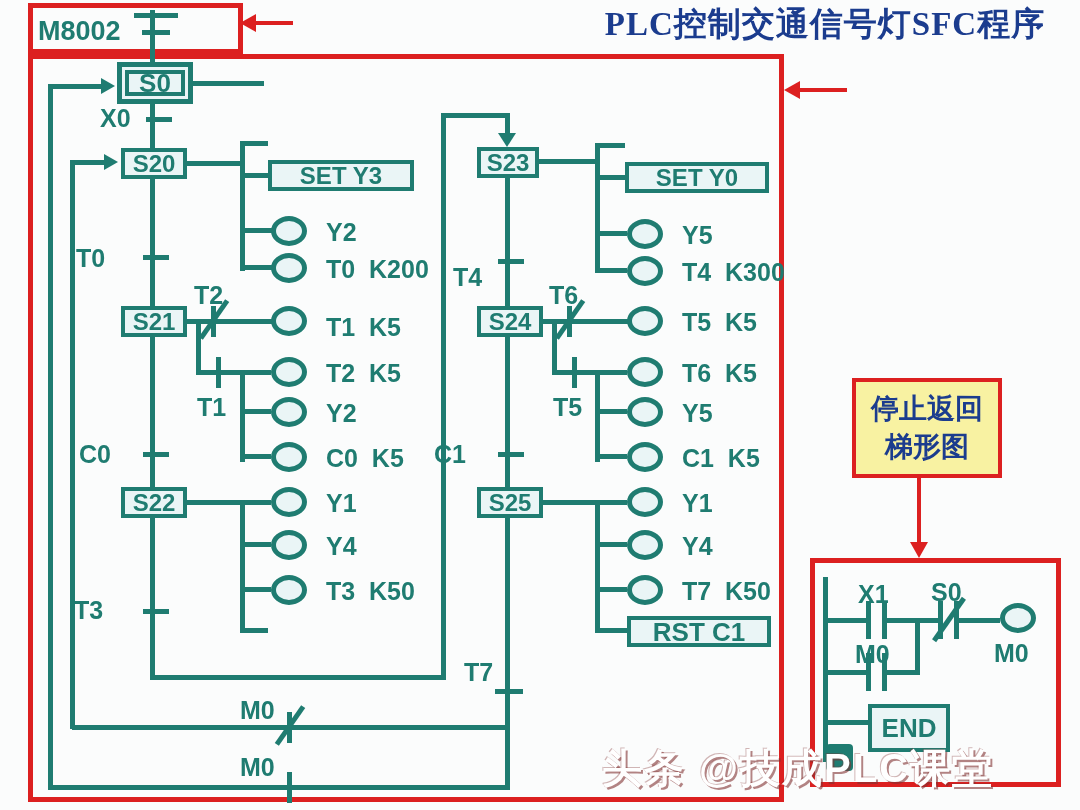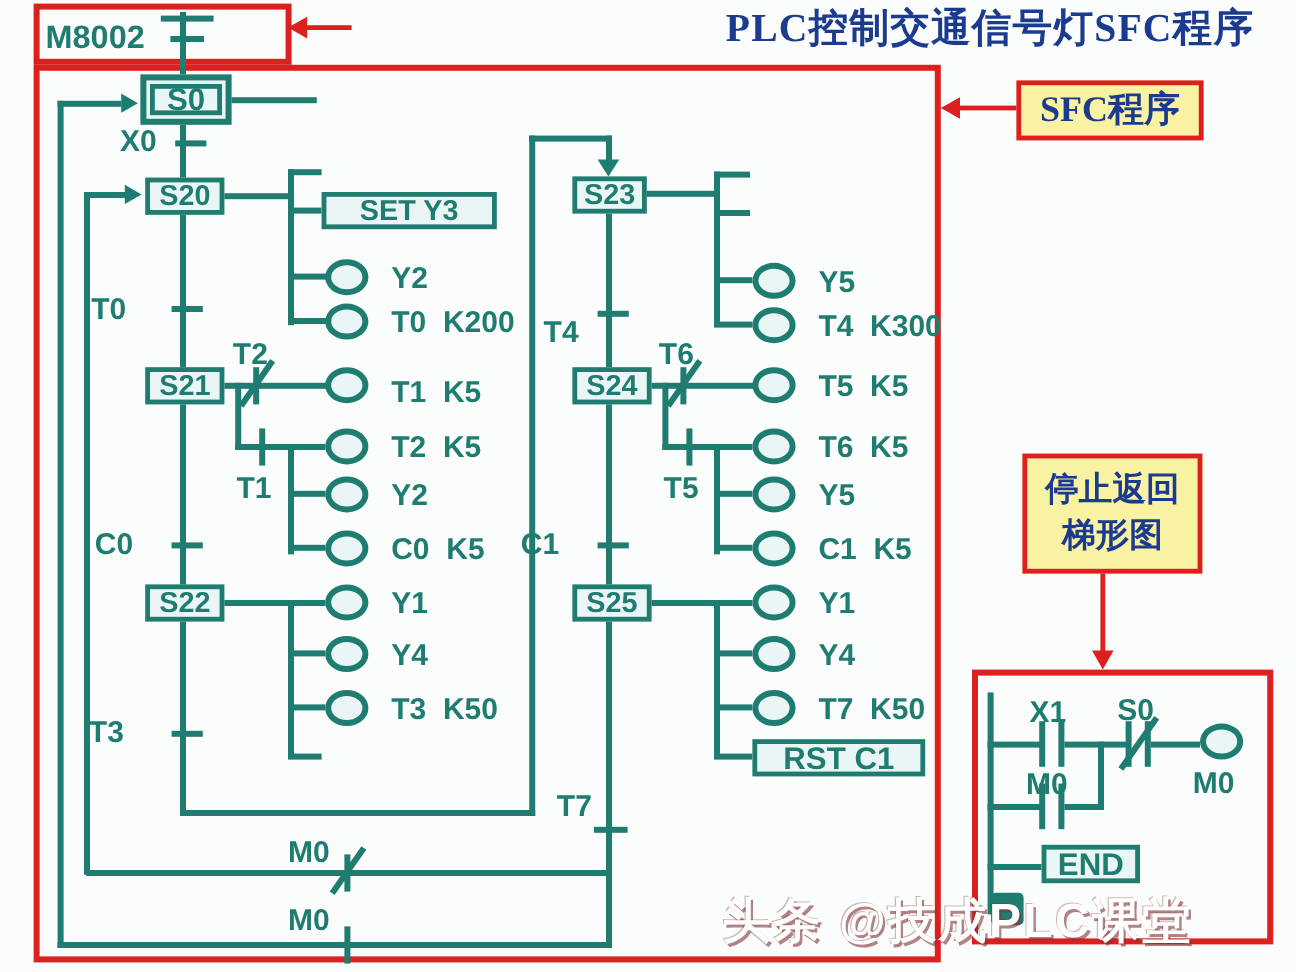--- a/index.html
+++ b/index.html
@@ -138,20 +138,21 @@
   <div class="wv" style="left:441px;top:113px;height:567px"></div>
   <div class="wh" style="left:441px;top:113px;width:69px"></div>
   <div class="wv" style="left:505px;top:113px;height:22px"></div>
   <div class="tri tdown" style="left:498px;top:133px"></div>
 
   <div class="step" style="left:477px;top:147px;width:62px;height:31px">S23</div>
   <div class="wh" style="left:539px;top:159px;width:61px"></div>
   <div class="wv" style="left:595px;top:143px;height:130px"></div>
   <div class="wh" style="left:595px;top:143px;width:30px"></div>
   <div class="wh" style="left:595px;top:175px;width:30px"></div>
+  <div class="act" style="left:625px;top:162px;width:144px;height:31px">SET Y0</div>
   <div class="wh" style="left:600px;top:231px;width:27px"></div>
   <div class="coil" style="left:627px;top:219px"></div>
   <div class="lbl" style="left:682px;top:222px">Y5</div>
   <div class="wh" style="left:600px;top:268px;width:27px"></div>
   <div class="coil" style="left:627px;top:256px"></div>
   <div class="lbl" style="left:682px;top:259px">T4  K300</div>
 
   <div class="wv" style="left:505px;top:178px;height:128px"></div>
   <div class="tickh" style="left:498px;top:259px"></div>
   <div class="lbl" style="left:453px;top:264px">T4</div>
@@ -206,23 +207,20 @@
   <div class="slash" style="left:267px;top:723px"></div>
   <div class="lbl" style="left:240px;top:697px">M0</div>
 
   <div class="wh" style="left:48px;top:785px;width:462px"></div>
   <div class="tickv" style="left:287px;top:772px"></div>
   <div class="lbl" style="left:240px;top:754px">M0</div>
 
   <div class="rwh" style="left:252px;top:21px;width:41px"></div>
   <div class="tri rleft" style="left:240px;top:14px"></div>
 
-  <div class="callout" style="left:847px;top:67px;width:156px;height:50px;font-size:30px">
-    <span>SFC程序</span>
-  </div>
   <div class="rwh" style="left:798px;top:88px;width:49px"></div>
   <div class="tri rleft" style="left:784px;top:81px"></div>
 
   <div class="callout" style="left:852px;top:378px;width:150px;height:100px;flex-direction:column">
     <span>停止返回</span>
     <span>梯形图</span>
   </div>
   <div class="rwv" style="left:917px;top:478px;height:66px"></div>
   <div class="tri rdown" style="left:910px;top:542px"></div>
 
@@ -242,18 +240,18 @@
   <div class="lbl" style="left:994px;top:640px">M0</div>
 
   <div class="wh" style="left:823px;top:670px;width:45px"></div>
   <div class="tickv" style="left:866px;top:653px;height:38px"></div>
   <div class="tickv" style="left:882px;top:653px;height:38px"></div>
   <div class="lbl" style="left:855px;top:641px">M0</div>
   <div class="wh" style="left:887px;top:670px;width:33px"></div>
   <div class="wv" style="left:915px;top:618px;height:57px"></div>
 
   <div class="wh" style="left:823px;top:720px;width:45px"></div>
-  <div class="act" style="left:868px;top:704px;width:82px;height:32px;font-size:26px">END</div>
+  <div class="act" style="left:868px;top:704px;width:82px;height:48px;font-size:26px">END</div>
 
   <div id="wm-logo"></div>
   <div id="watermark">头条 @技成PLC课堂</div>
 
 </div>
 
 </body></html>

